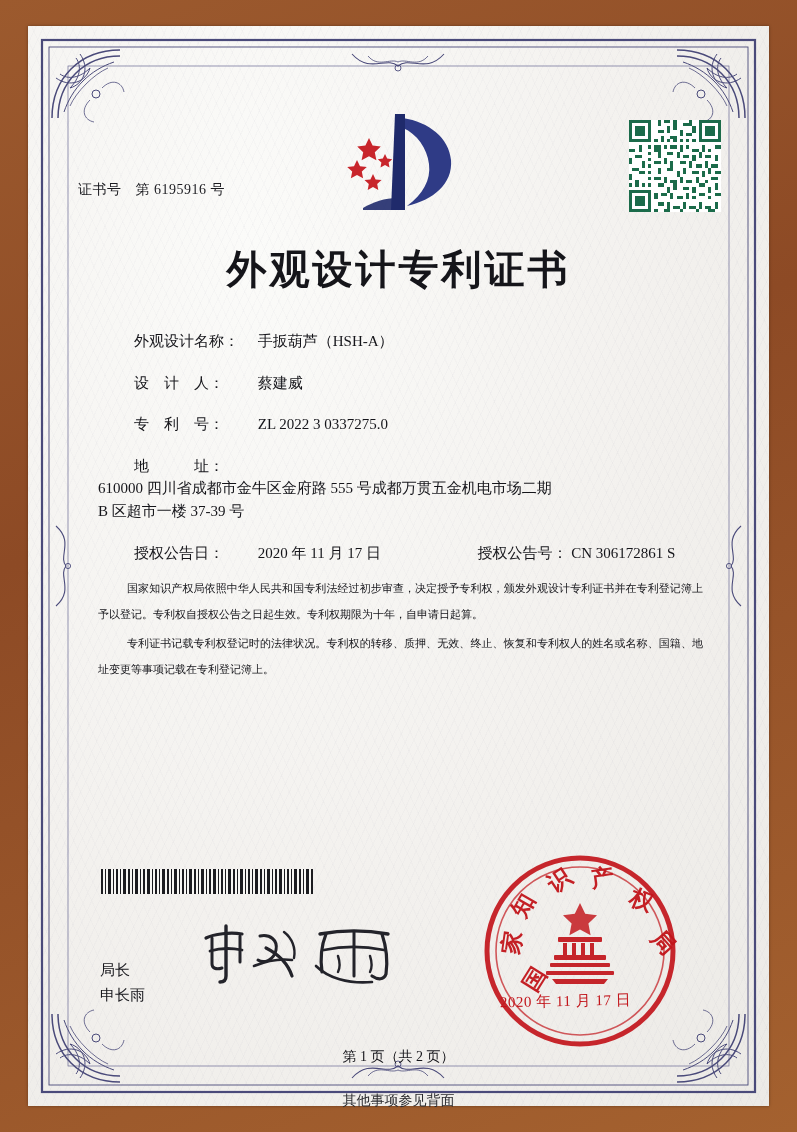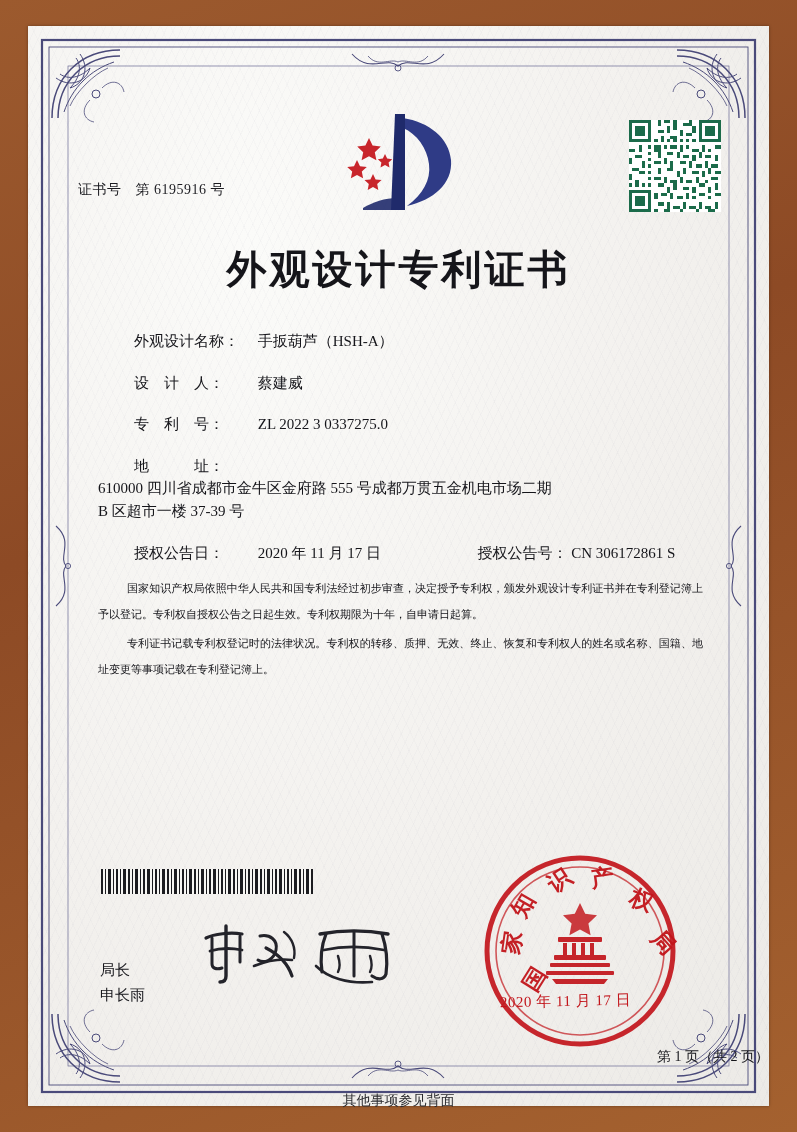--- a/index.html
+++ b/index.html
@@ -186,21 +186,21 @@
     letter-spacing: 0.5px;
     transform: rotate(-1.2deg);
     white-space: nowrap;
   }
   
   .page-foot {
     position: absolute;
     left: 0;
     top: 1022px;
     width: 741px;
-    text-align: right;
+    text-align: center;
     font-size: 14px;
     color: #15151a;
   }
   .back-note {
     position: absolute;
     left: 0;
     top: 1092px;
     width: 797px;
     text-align: center;
     font-size: 14px;

